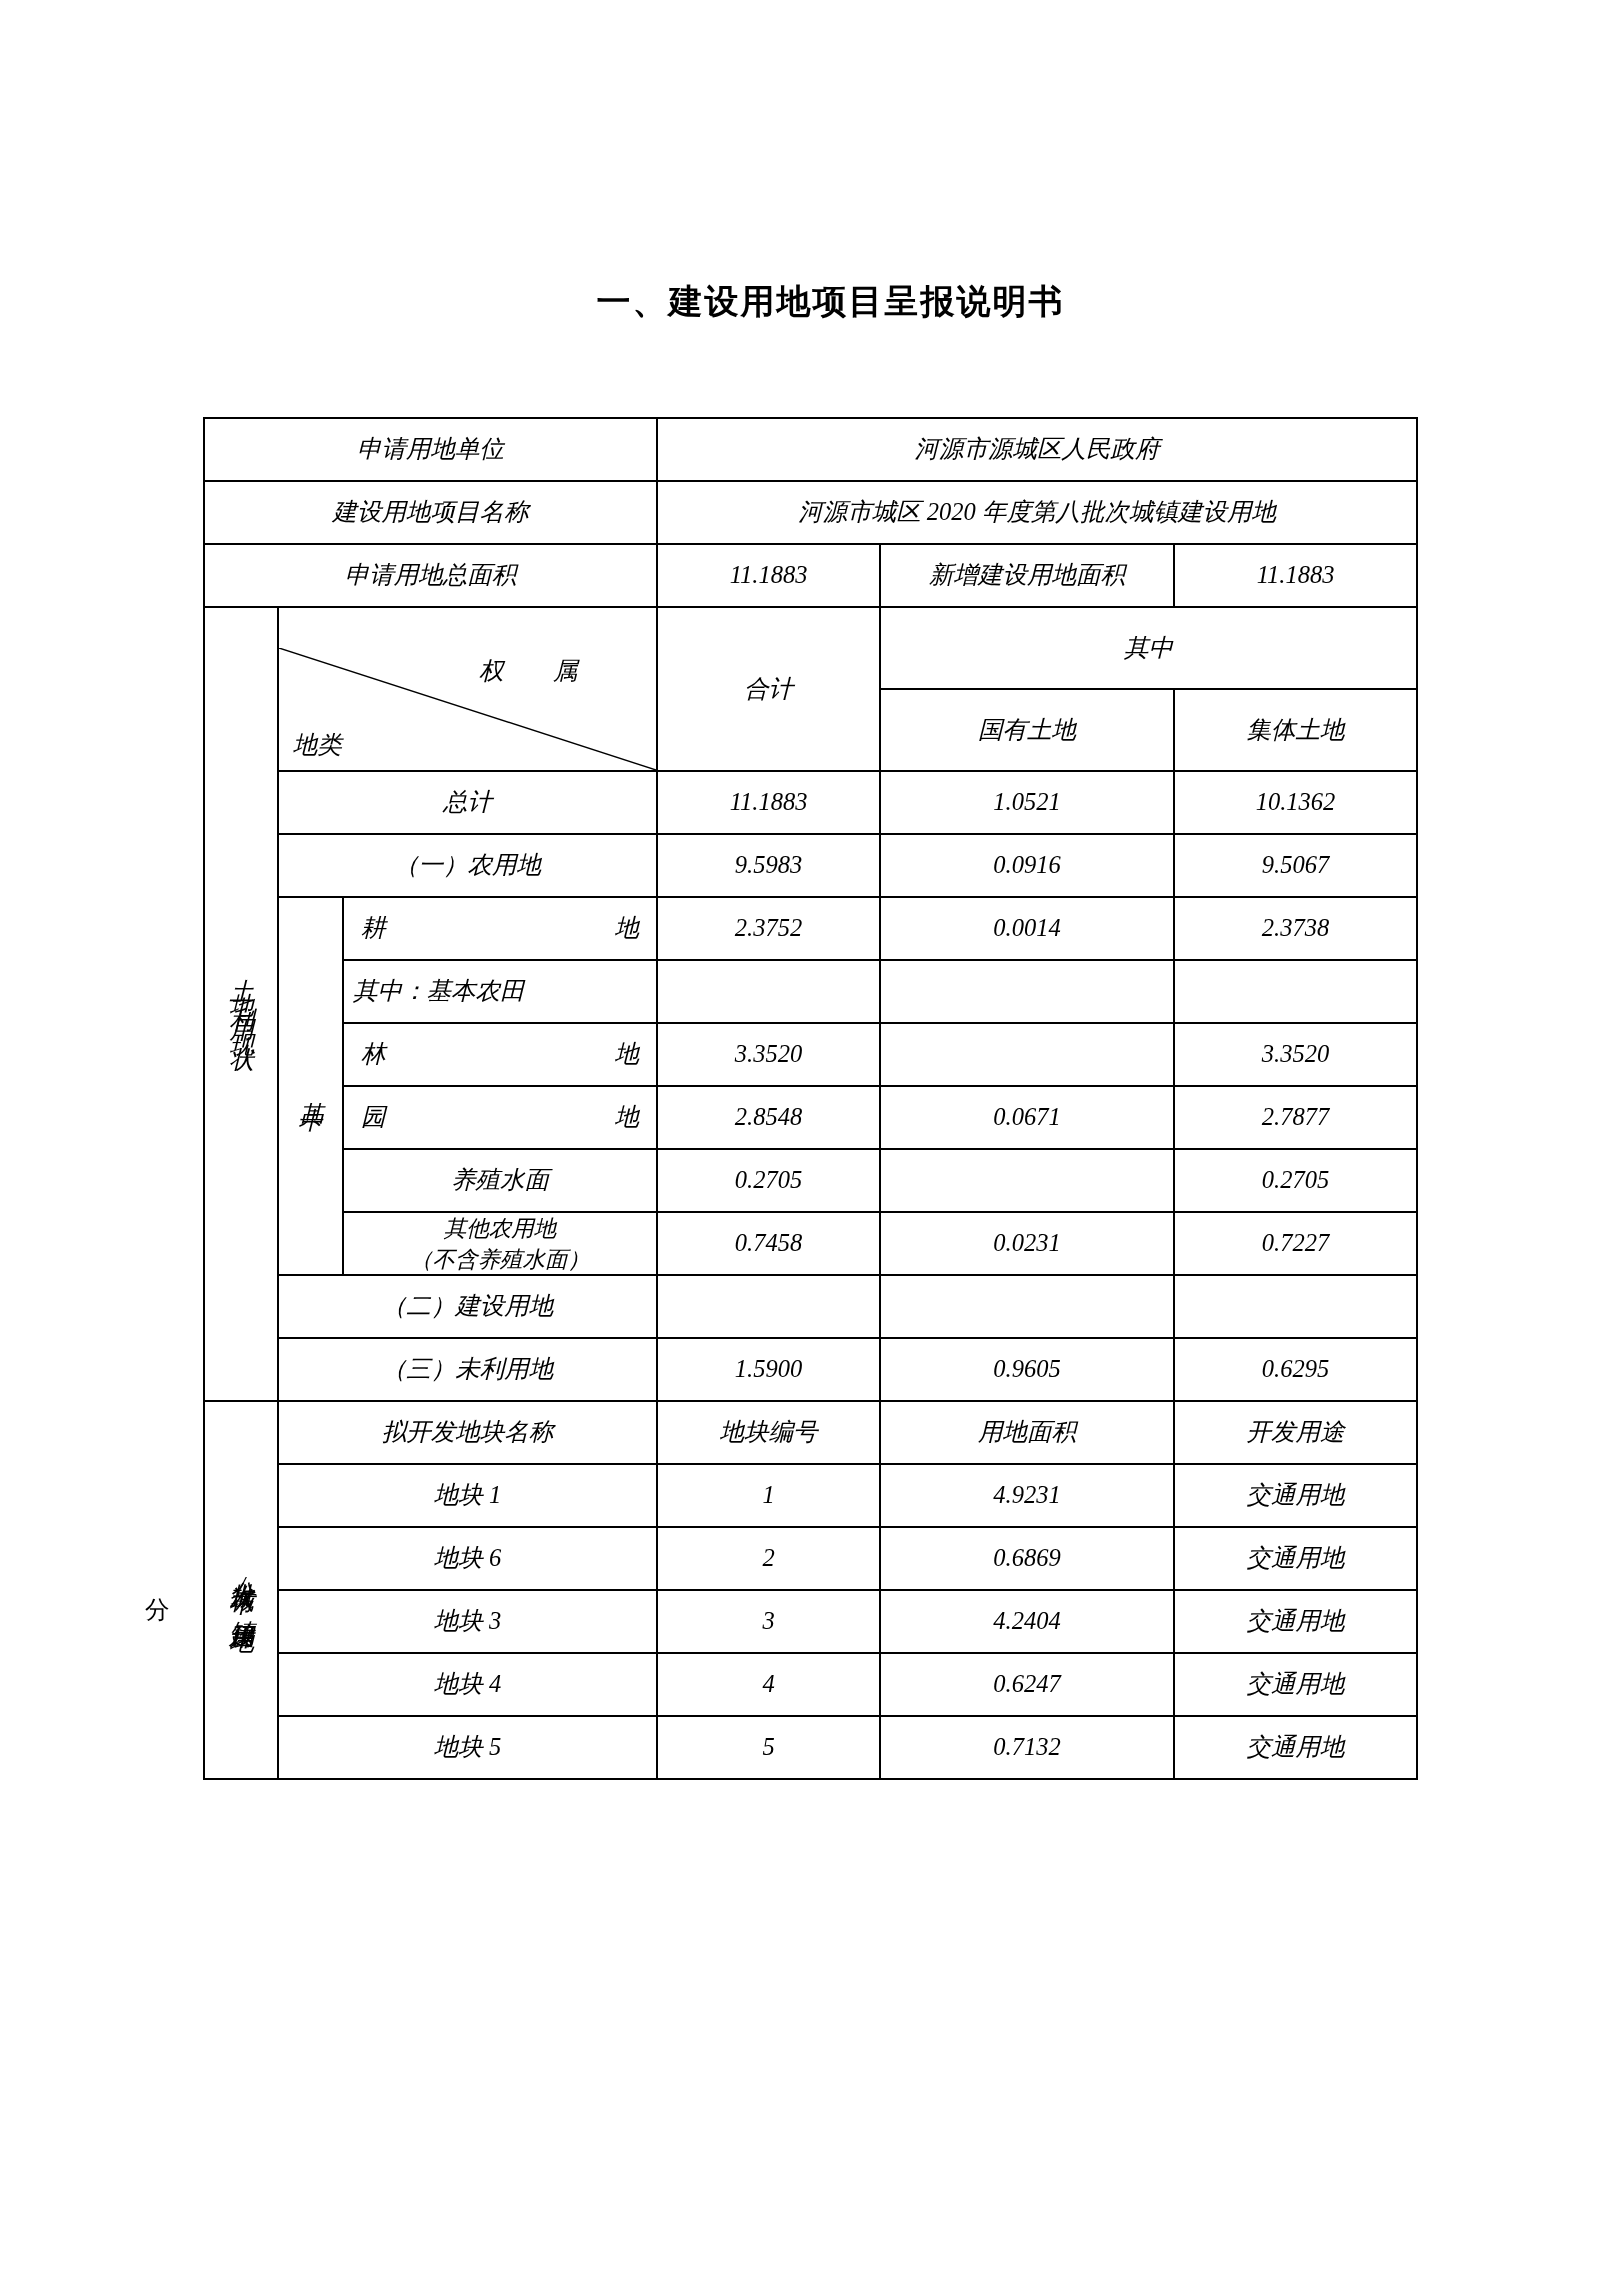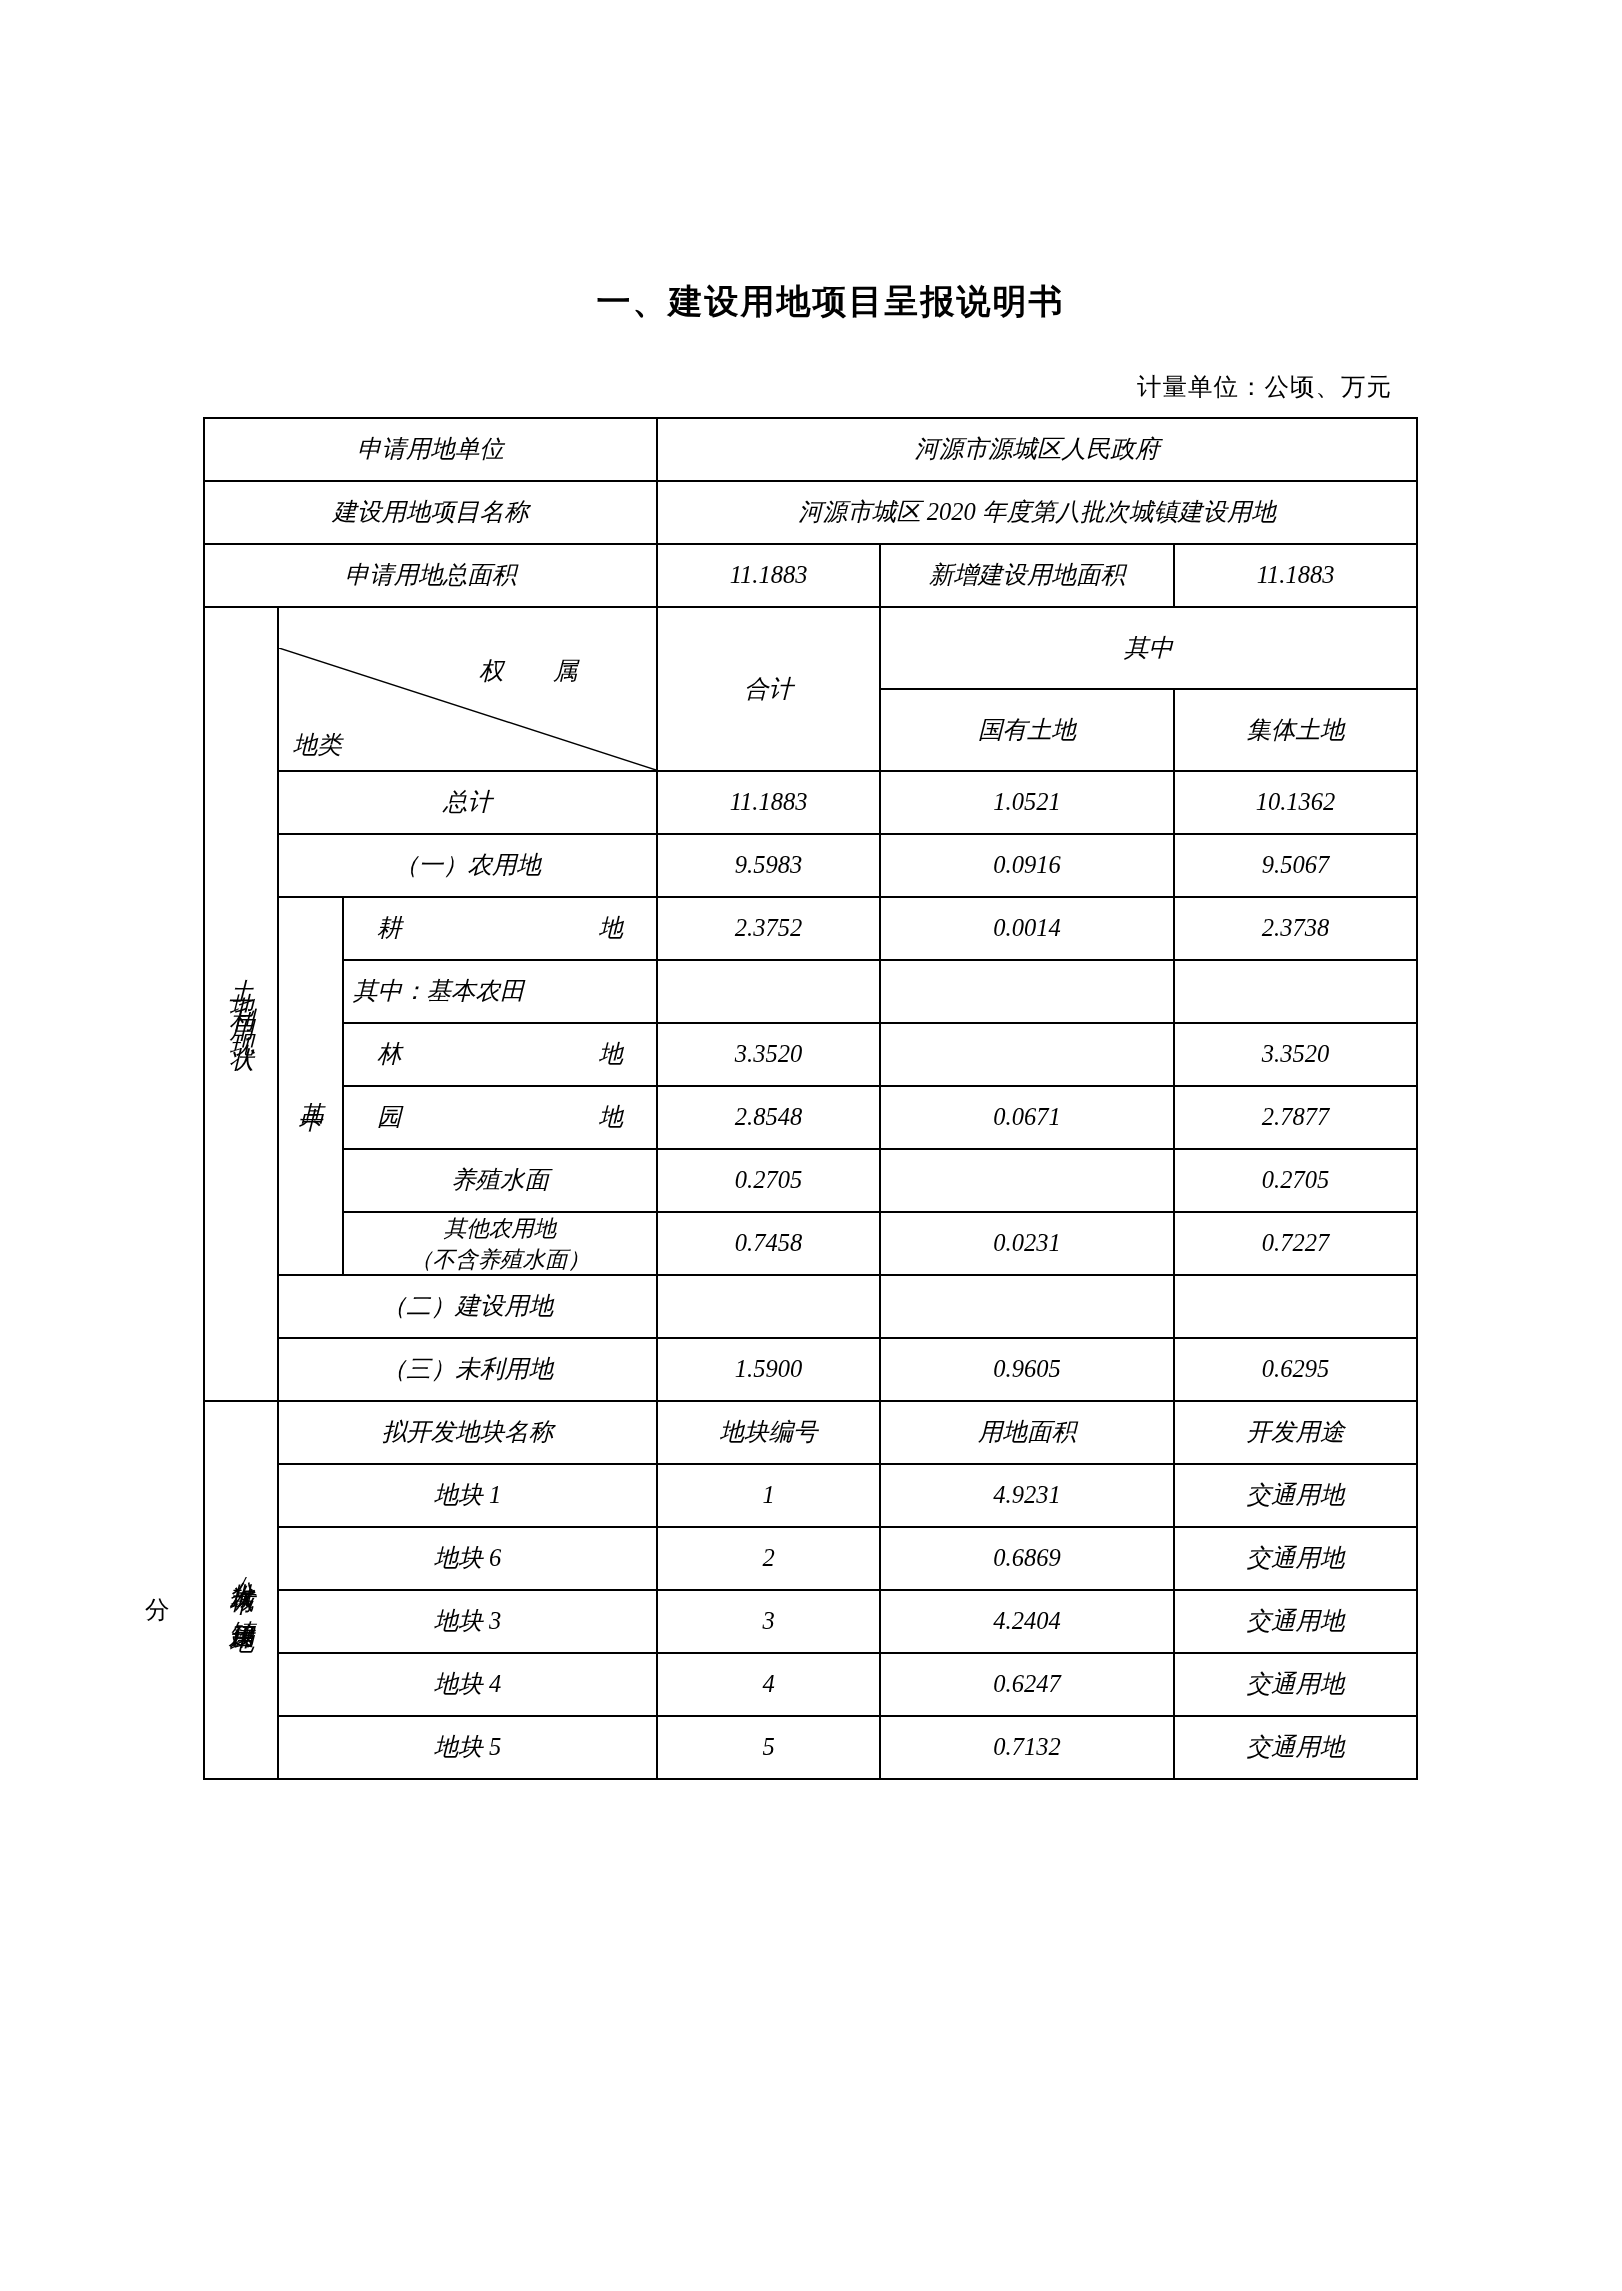--- a/index.html
+++ b/index.html
@@ -97,21 +97,21 @@
     letter-spacing: 2px;
     display: inline-block;
     line-height: 1;
   }
 
   
   .spread {
     display: block;
     text-align: justify;
     text-align-last: justify;
-    padding: 0 33px;
+    padding: 0 17px;
   }
 
   
   .diag-cell {
     position: relative;
     height: 122px;
   }
   .diag-inner {
     position: relative;
     width: 100%;
@@ -138,21 +138,20 @@
   }
   .sp2 { letter-spacing: 21.6px; padding-left: 21.6px; }
   .two-line { font-size: 22.5px; line-height: 1.22; }
 </style>
 </head>
 <body>
 
 <div class="page">
 
   <div class="doc-title">一、建设用地项目呈报说明书</div>
-  <div class="unit-line">计量单位：公顷、万元</div>
   <div class="outside-mark">分</div>
 
   <table class="main">
     <colgroup>
       <col style="width:74px">
       <col style="width:65px">
       <col style="width:314px">
       <col style="width:223px">
       <col style="width:294px">
       <col style="width:243px">

